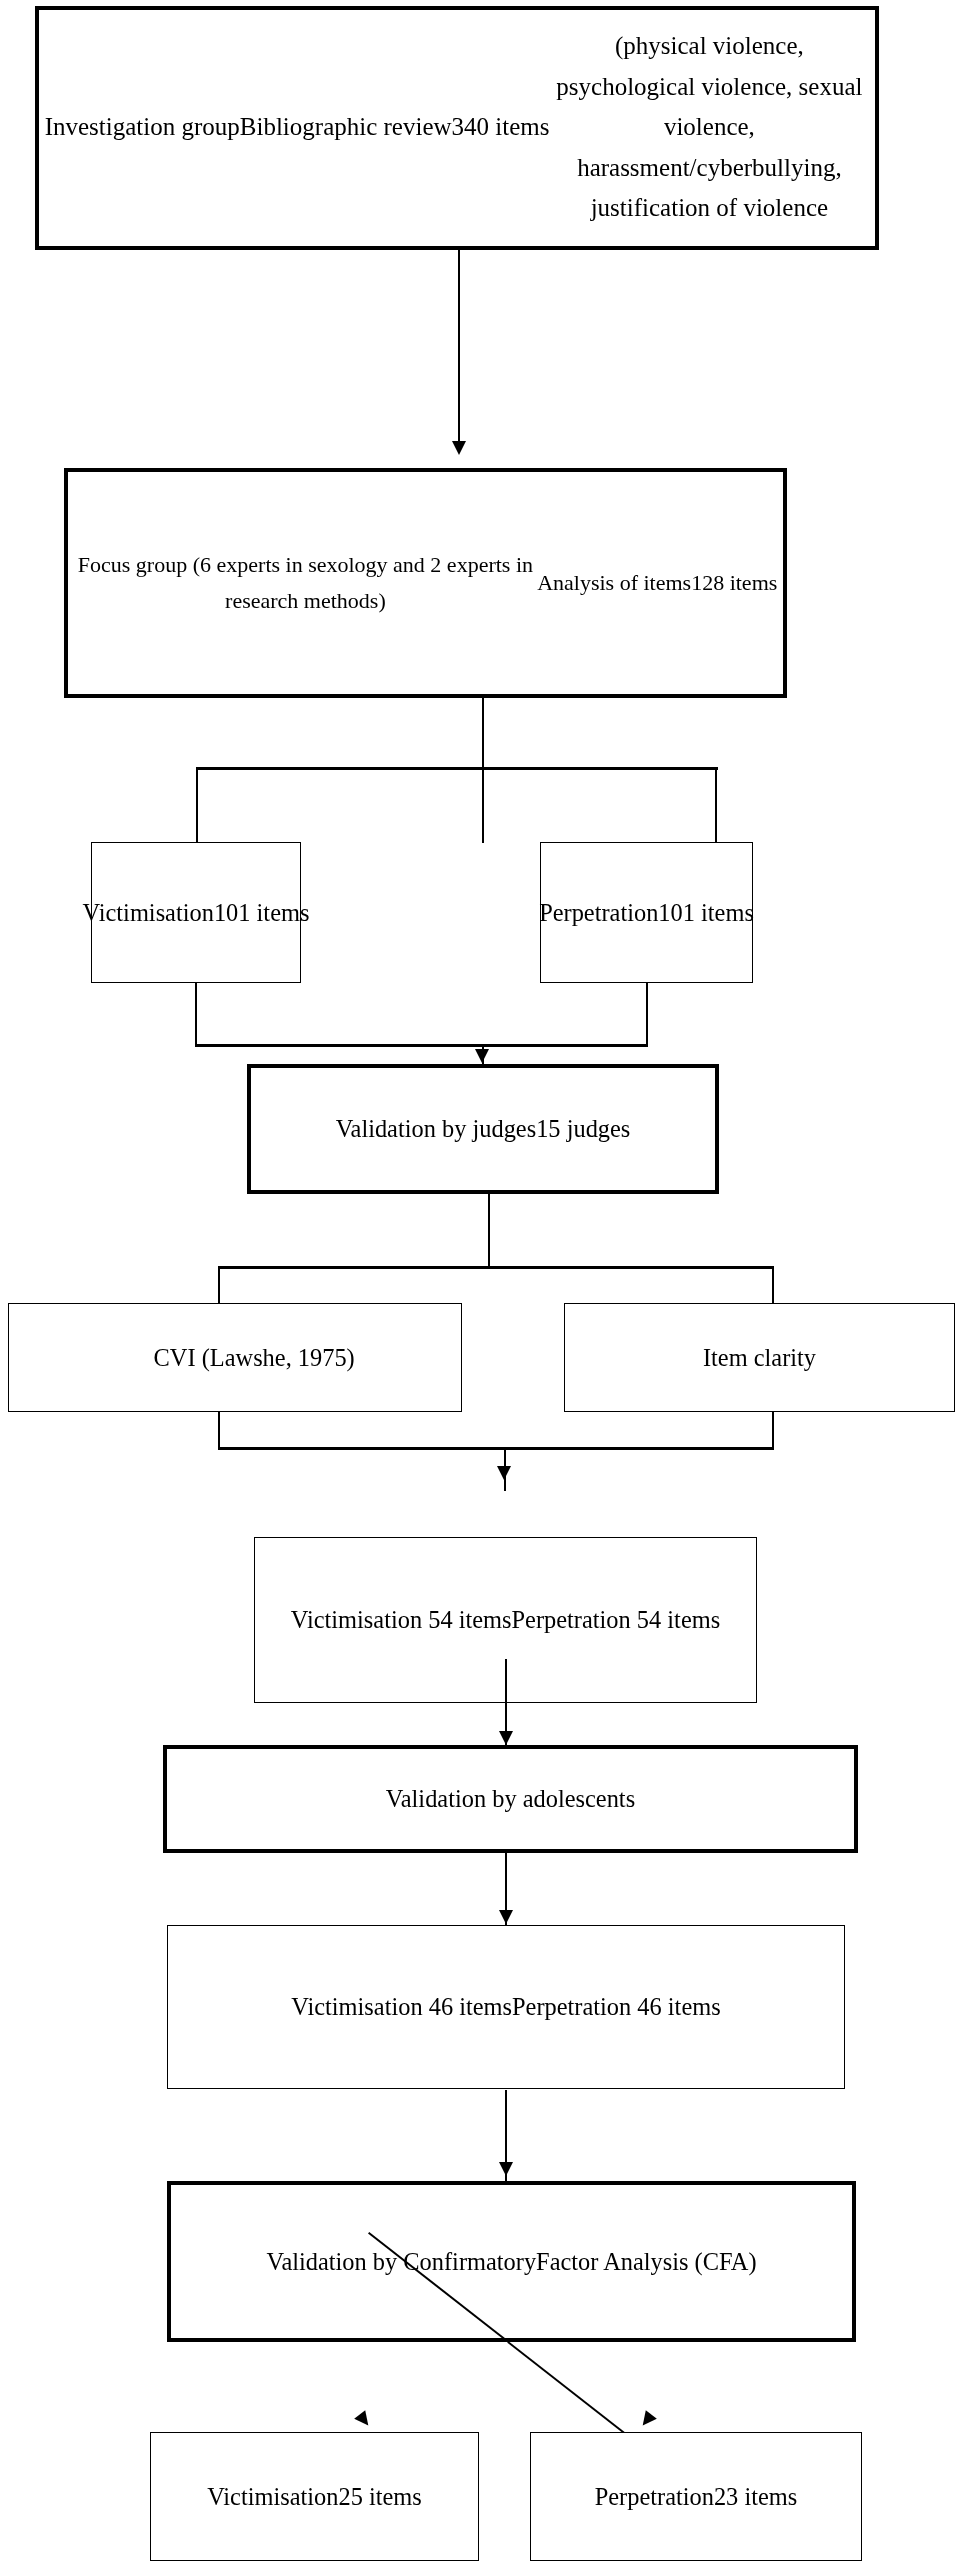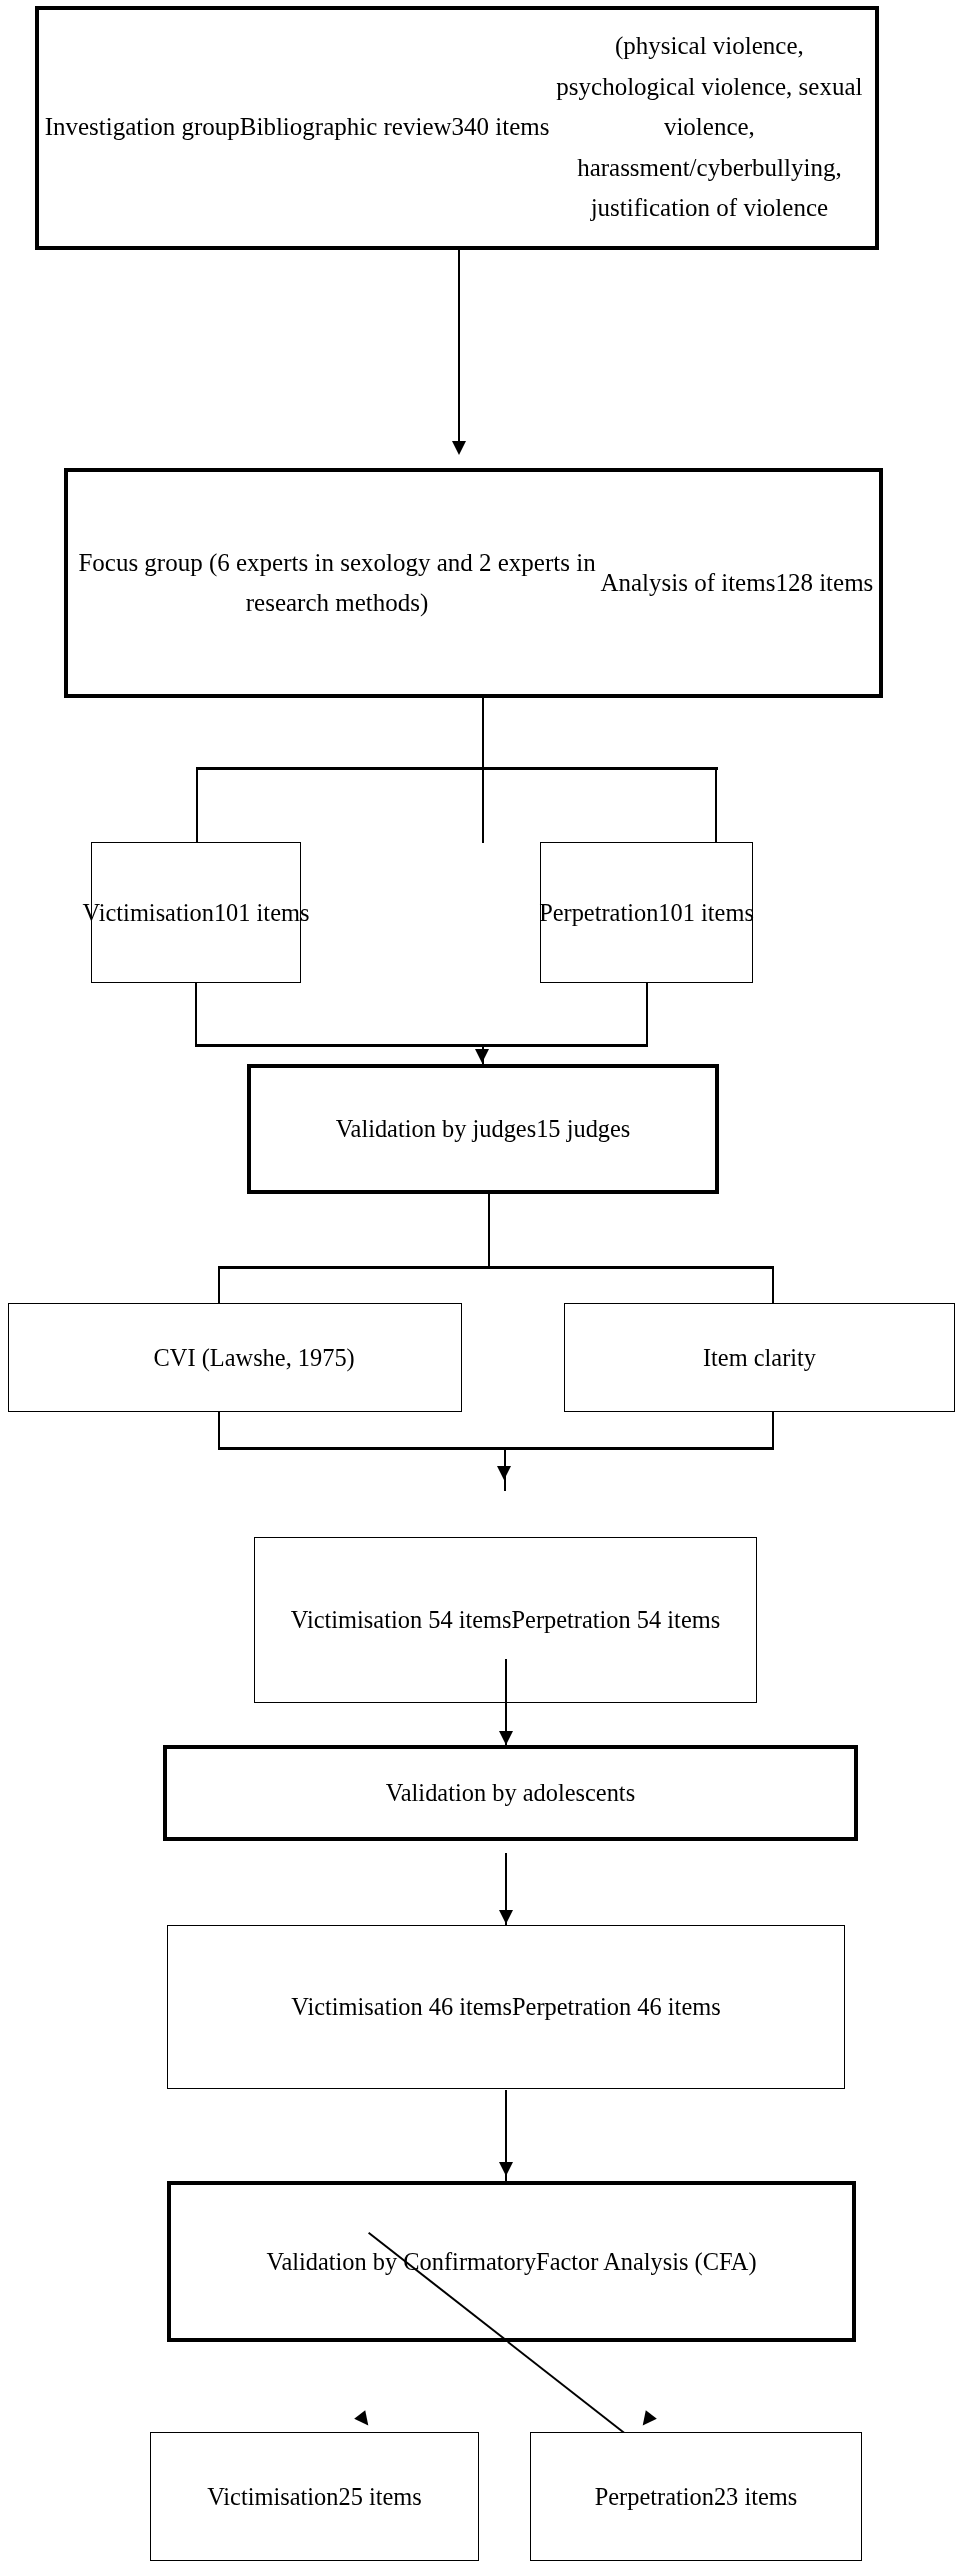--- a/index.html
+++ b/index.html
@@ -83,21 +83,21 @@
   <div class="node thick" style="left:35px; top:5.7px; width:844px; height:244px; font-size:25px;">
     <span class="ln">Investigation group</span>
     <span class="ln">Bibliographic review</span>
     <span class="ln">340 items</span>
     <span class="ln wrap" style="max-width:732px;">(physical violence, psychological violence, sexual violence, harassment/cyberbullying, justification of violence</span>
   </div>
 
   <div class="vline" style="left:458px; top:250px; height:193px;"></div>
   <div class="arrowhead" style="left:452px; top:441px;"></div>
 
-  <div class="node thick" style="left:64px; top:468px; width:819px; height:230px; font-size:25px;">
+  <div class="node thick" style="left:64px; top:468px; width:723px; height:230px; font-size:22px;">
     <span class="ln wrap" style="max-width:709px;">Focus group (6 experts in sexology and 2 experts in research methods)</span>
     <span class="ln">Analysis of items</span>
     <span class="ln">128 items</span>
   </div>
 
   <div class="vline" style="left:482px; top:698px; height:145px;"></div>
   <div class="hline heavy" style="left:196px; top:767px; width:522px;"></div>
   <div class="vline" style="left:196px; top:767px; height:75px;"></div>
   <div class="vline" style="left:715px; top:767px; height:75px;"></div>
 
@@ -142,21 +142,21 @@
   <div class="arrowhead" style="left:497px; top:1466px;"></div>
 
   <div class="node" style="left:254px; top:1493px; width:503px; height:166px;margin-top:44px;">
     <span class="ln">Victimisation 54 items</span>
     <span class="ln">Perpetration 54 items</span>
   </div>
 
   <div class="vline" style="left:505px; top:1659px; height:86px;"></div>
   <div class="arrowhead" style="left:499px; top:1731px;"></div>
 
-  <div class="node thick" style="left:163px; top:1745px; width:695px; height:96px;">
+  <div class="node thick" style="left:163px; top:1745px; width:695px; height:108px;">
     <span class="ln">Validation by adolescents</span>
   </div>
 
   <div class="vline" style="left:505px; top:1853px; height:86px;"></div>
   <div class="arrowhead" style="left:499px; top:1910px;"></div>
 
   <div class="node" style="left:167px; top:1925px; width:678px; height:164px;">
     <span class="ln">Victimisation 46 items</span>
     <span class="ln">Perpetration 46 items</span>
   </div>

